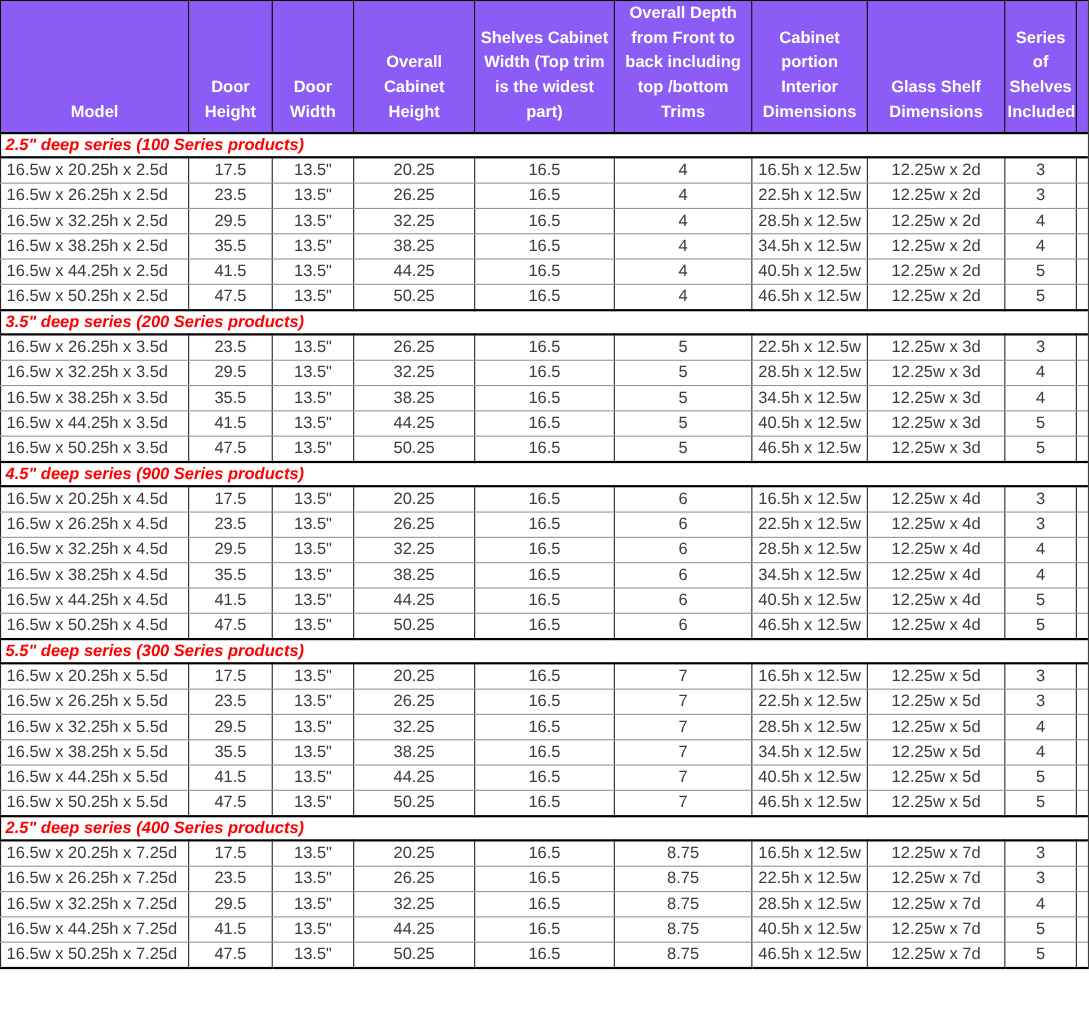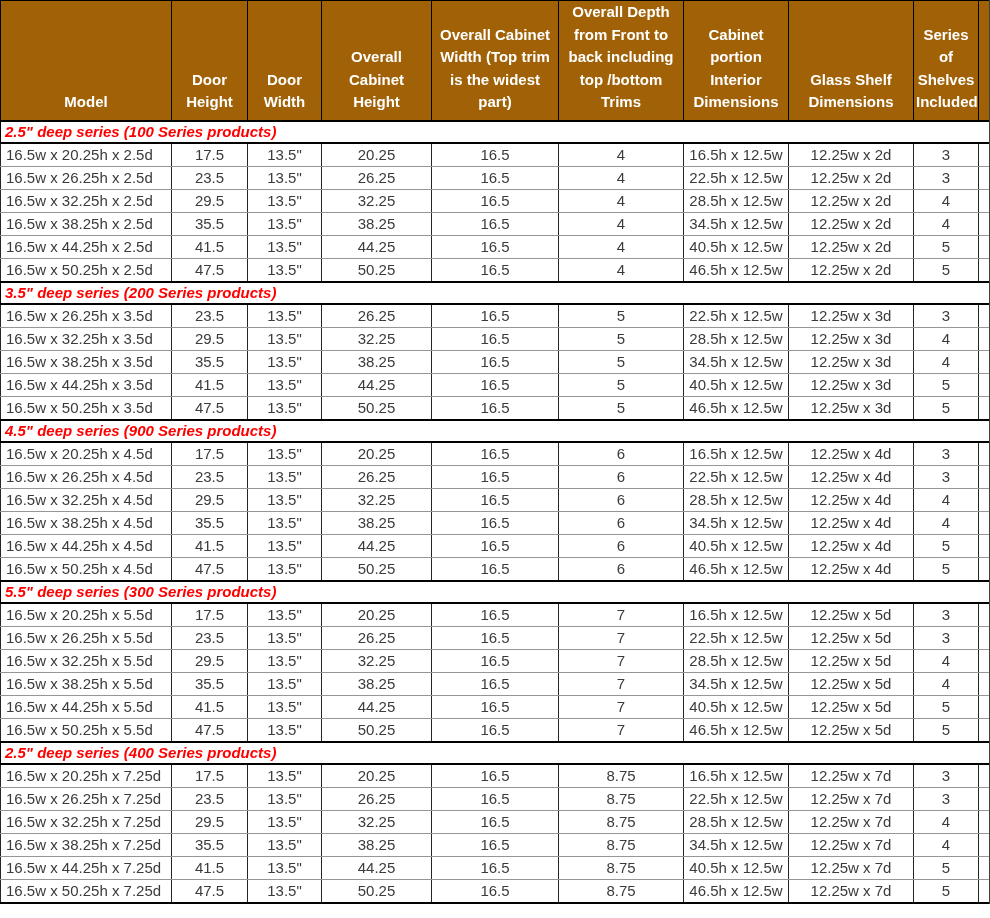--- a/index.html
+++ b/index.html
@@ -2,21 +2,21 @@
 <html><head>
 <meta charset="utf-8">
 <style>
   html,body{margin:0;padding:0;background:#ffffff;}
   body{width:990px;height:918px;font-family:"Liberation Sans",sans-serif;overflow:hidden;}
   table.spec{border-collapse:collapse;table-layout:fixed;width:990px;border:1px solid #111111;border-right:3px solid #3f3f3f;}
   col.c0{width:171px}col.c1{width:76px}col.c2{width:74px}col.c3{width:110px}
   col.c4{width:127px}col.c5{width:125px}col.c6{width:105px}col.c7{width:125px}
   col.c8{width:65px}col.c9{width:12px}
   thead tr{height:117px;}
-  th{background:#a16207;color:#ffffff;font-weight:bold;font-size:15px;line-height:1.5;
+  th{background:#8b5cf6;color:#ffffff;font-weight:bold;font-size:15px;line-height:1.5;
      vertical-align:bottom;text-align:center;padding:0 2px 6px 2px;border:1px solid #000000;}
   td.cell{font-size:15px;color:#3b3b3b;text-align:center;height:22px;padding:0 2px;
      border-left:1px solid #262626;border-right:1px solid #262626;
      border-top:1px solid #969696;border-bottom:1px solid #969696;
      white-space:nowrap;overflow:hidden;}
   td.model{text-align:left;padding-left:5px;}
   tr.section-row td{background:#ffffff;color:#FF0000;font-weight:bold;font-style:italic;
      font-size:15px;height:20px;text-align:left;padding:0 0 0 4px;
      border-top:2px solid #000000;border-bottom:2px solid #000000;
      border-left:1px solid #000000;border-right:1px solid #000000;white-space:nowrap;}
@@ -38,21 +38,21 @@
       <col class="c7">
       <col class="c8">
       <col class="c9">
   </colgroup>
   <thead>
     <tr>
         <th>Model</th>
         <th>Door Height</th>
         <th>Door Width</th>
         <th>Overall Cabinet Height</th>
-        <th>Overall Cabinet Width (Top trim is the widest part)</th>
+        <th>Shelves Cabinet Width (Top trim is the widest part)</th>
         <th>Overall Depth from Front to back including top /bottom Trims</th>
         <th>Cabinet portion Interior Dimensions</th>
         <th>Glass Shelf Dimensions</th>
         <th>Series of Shelves Included</th>
         <th></th>
       </tr>
   </thead>
 <tbody>
       <tr class="section-row">
         <td colspan="10">2.5" deep series (100 Series products)</td>
@@ -383,32 +383,20 @@
         <td class="cell">13.5"</td>
         <td class="cell">32.25</td>
         <td class="cell">16.5</td>
         <td class="cell">8.75</td>
         <td class="cell">28.5h x 12.5w</td>
         <td class="cell">12.25w x 7d</td>
         <td class="cell">4</td>
         <td class="cell sliver"></td>
       </tr>
       <tr>
-        <td class="cell model">16.5w x 38.25h x 7.25d</td>
-        <td class="cell">35.5</td>
-        <td class="cell">13.5"</td>
-        <td class="cell">38.25</td>
-        <td class="cell">16.5</td>
-        <td class="cell">8.75</td>
-        <td class="cell">34.5h x 12.5w</td>
-        <td class="cell">12.25w x 7d</td>
-        <td class="cell">4</td>
-        <td class="cell sliver"></td>
-      </tr>
-      <tr>
         <td class="cell model">16.5w x 44.25h x 7.25d</td>
         <td class="cell">41.5</td>
         <td class="cell">13.5"</td>
         <td class="cell">44.25</td>
         <td class="cell">16.5</td>
         <td class="cell">8.75</td>
         <td class="cell">40.5h x 12.5w</td>
         <td class="cell">12.25w x 7d</td>
         <td class="cell">5</td>
         <td class="cell sliver"></td>

